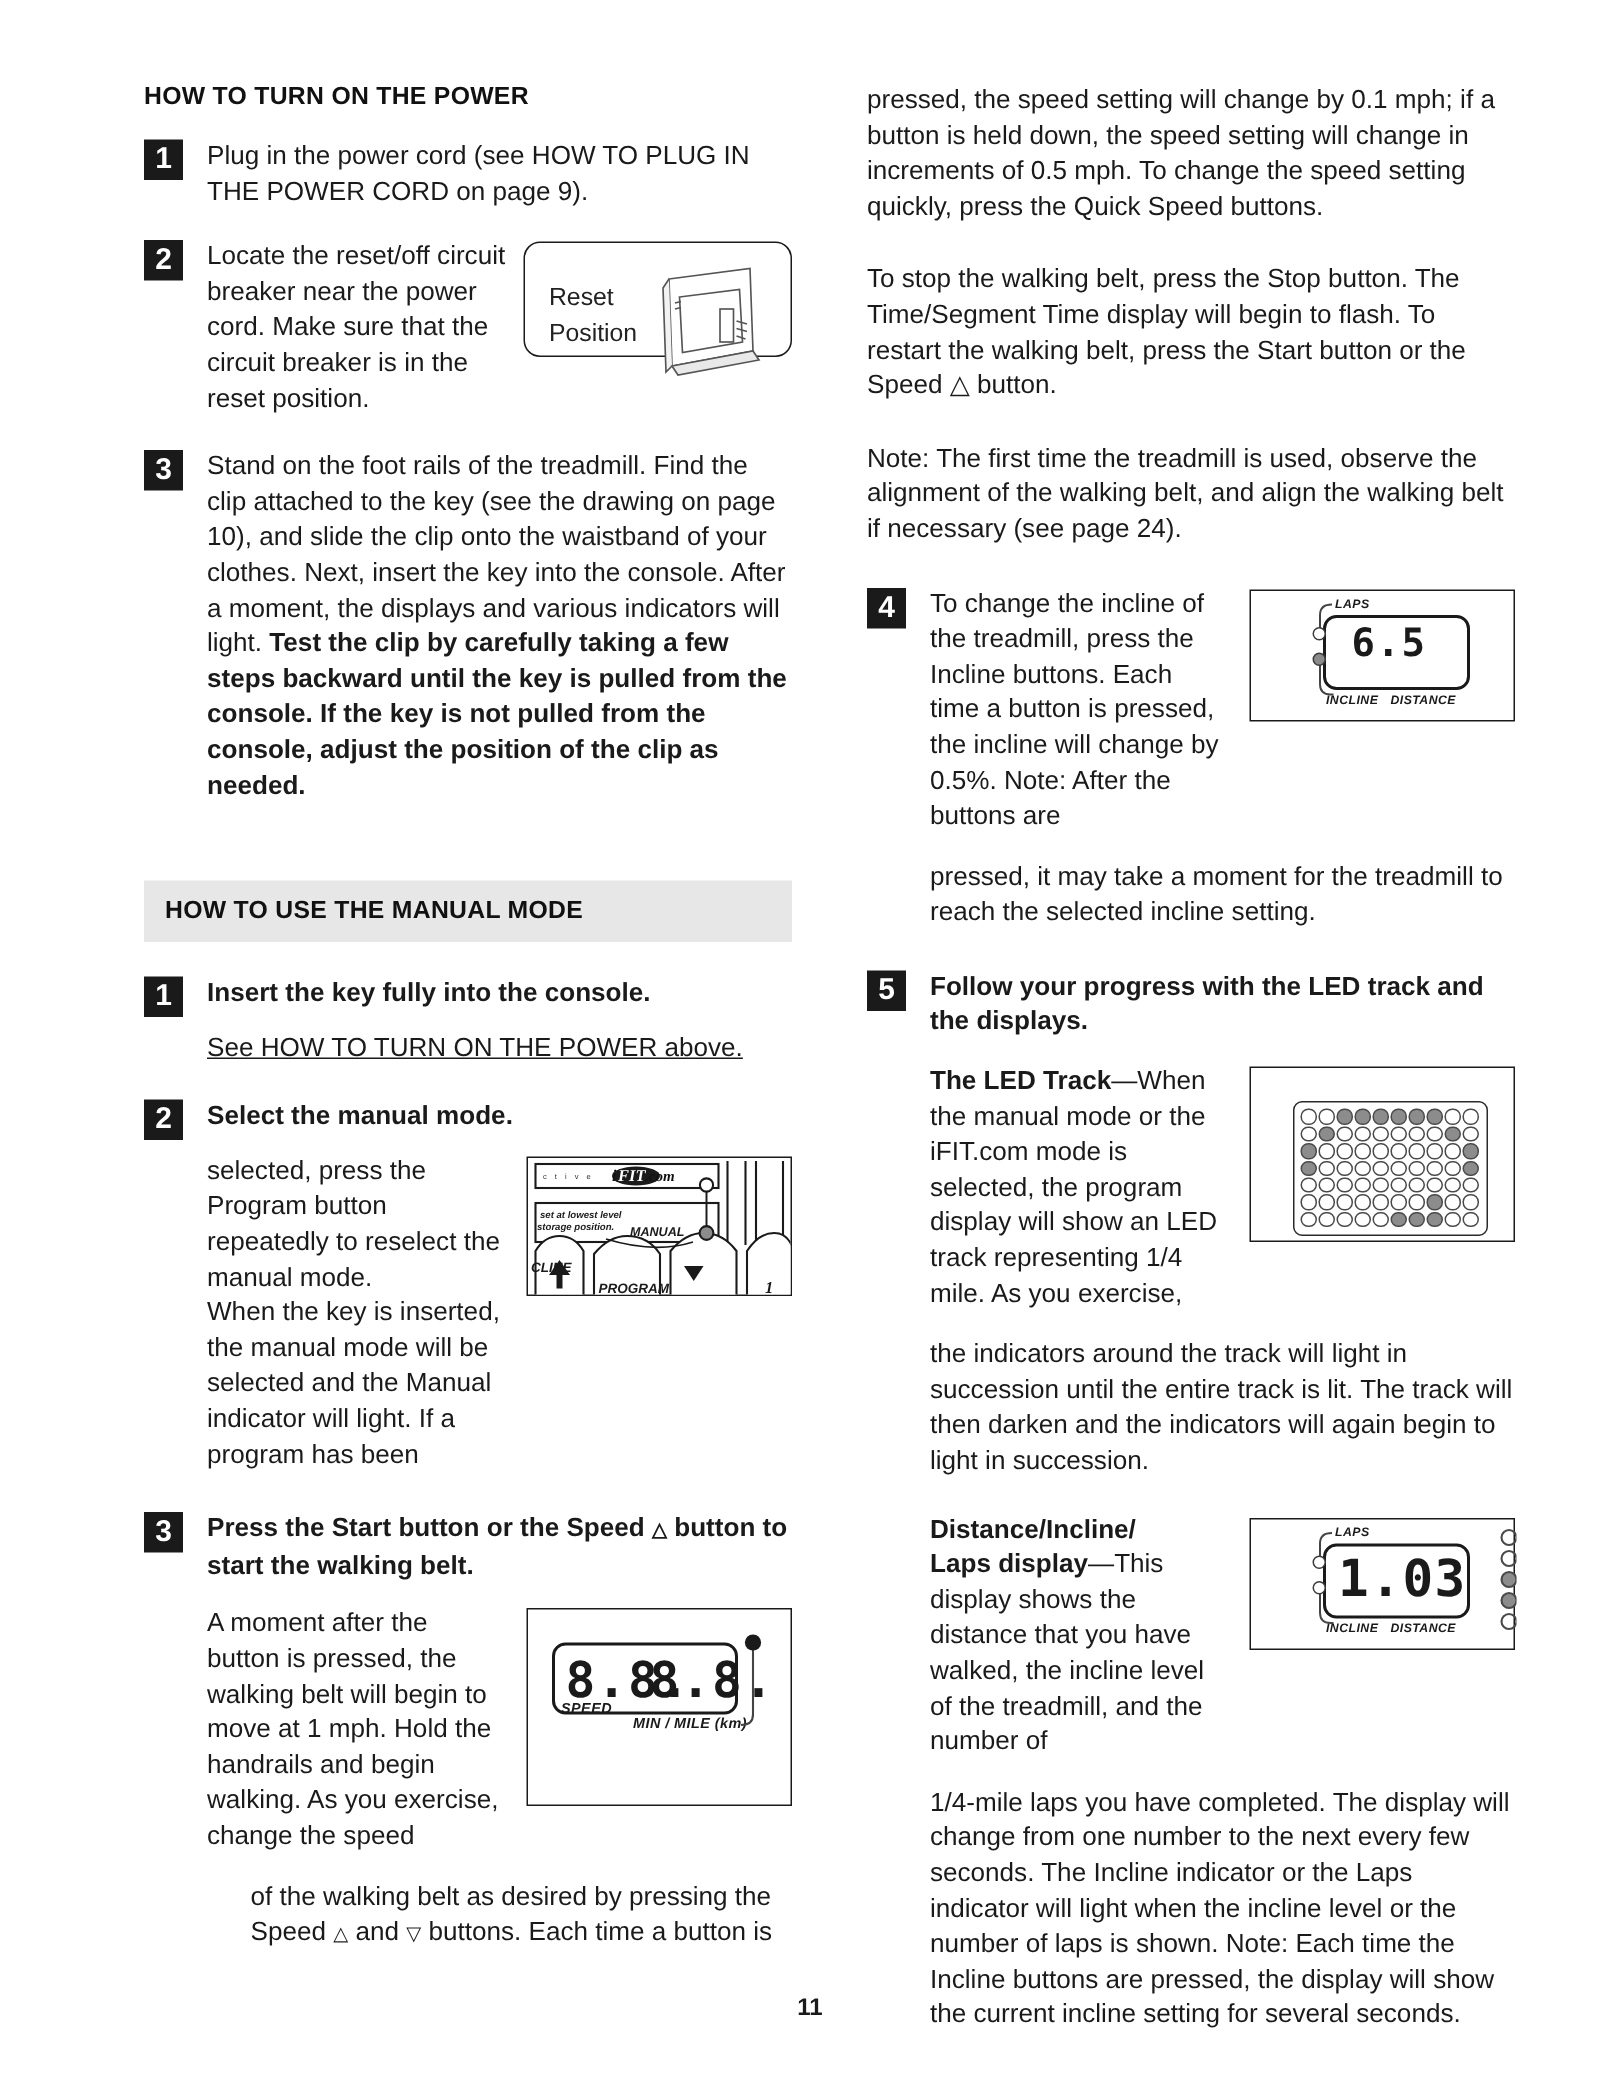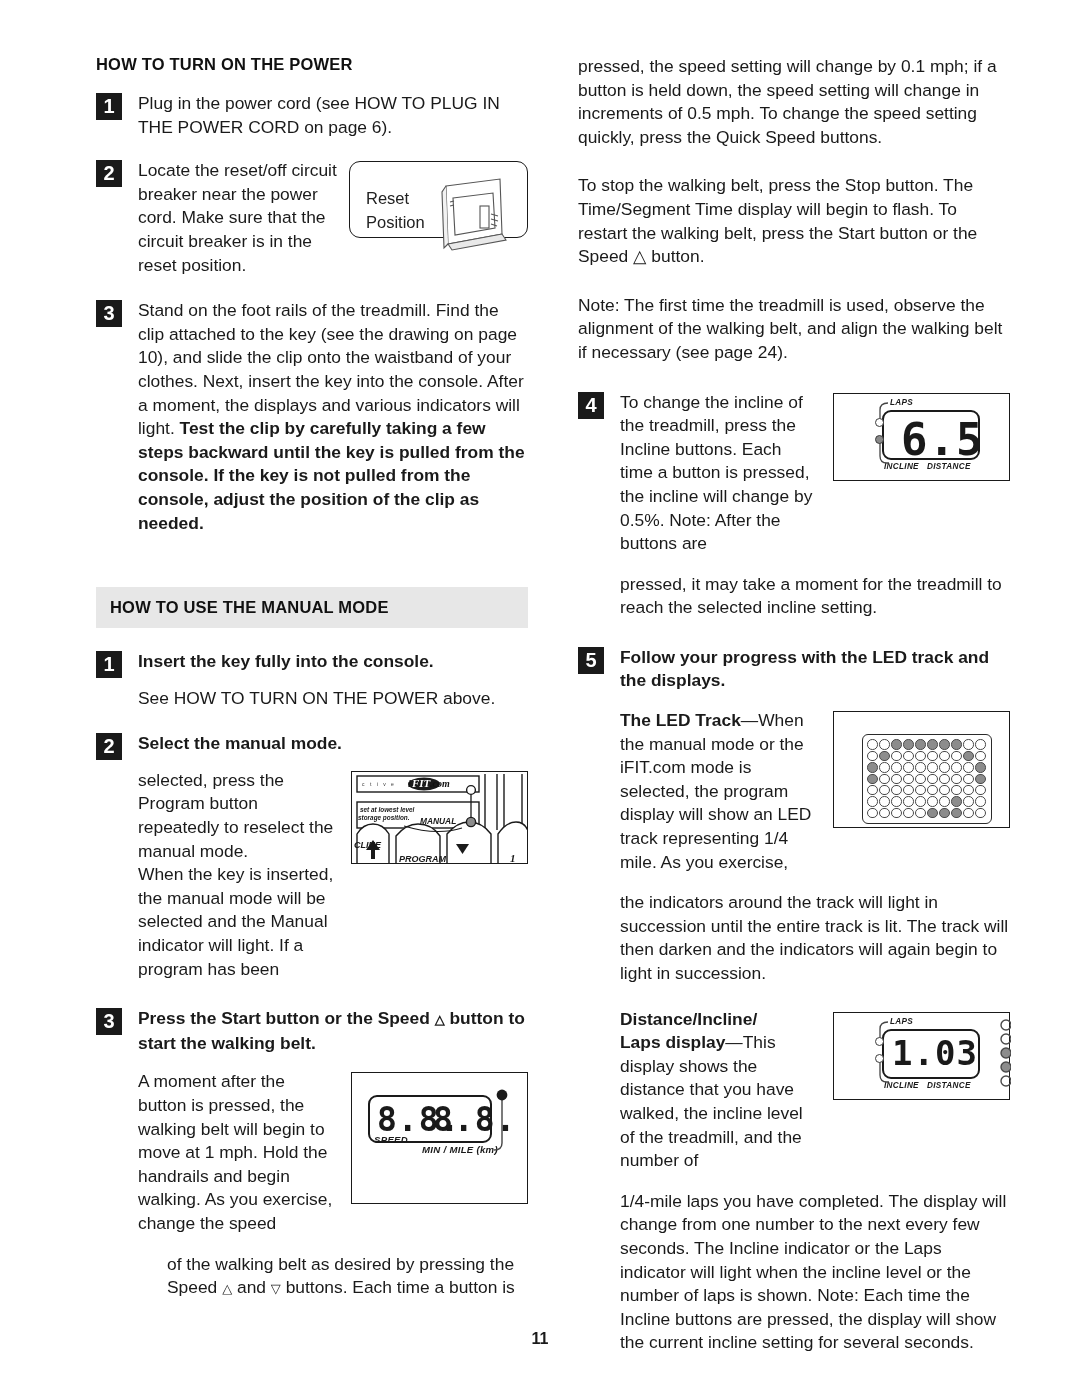--- a/index.html
+++ b/index.html
@@ -179,21 +179,21 @@
 <body>
 
 <div class="page">
 
   <div class="col col-left">
 
     <div class="section-head">HOW TO TURN ON THE POWER</div>
 
     <div class="step">
       <div class="step-num">1</div>
-      <p class="ptext">Plug in the power cord (see HOW TO PLUG IN THE POWER CORD on page 6).</p>
+      <p class="ptext">Plug in the power cord (see HOW TO PLUG IN THE POWER CORD on page 9).</p>
     </div>
 
     <div class="step clearfix" style="margin-top:20px;">
       <div class="step-num">2</div>
 
       <div class="wrap-fig">
         <div class="figbox fig-reset">
           <div class="lbl">
             <span>Reset</span><br>
             <span>Position</span>
@@ -218,21 +218,21 @@
     <div class="step" style="margin-top:22px;">
       <div class="step-num">3</div>
       <p class="ptext" style="margin-bottom:0;"><span>Stand on the foot rails of the treadmill. Find the clip attached to the key (see the drawing on page 10), and slide the clip onto the waistband of your clothes. Next, insert the key into the console. After a moment, the displays and various indicators will light. </span><b>Test the clip by carefully taking a few steps backward until the key is pulled from the console. If the key is not pulled from the console, adjust the position of the clip as needed.</b></p>
     </div>
 
     <div class="section-head banded" style="margin-top:52px;">HOW TO USE THE MANUAL MODE</div>
 
     <div class="step">
       <div class="step-num">1</div>
       <p class="ptext b" style="margin-bottom:13px;">Insert the key fully into the console.</p>
-      <p class="ptext" style="margin-bottom:0;">See HOW TO TURN ON THE POWER above.</p>
+      <p class="ptext" style="margin-bottom:0;text-decoration:underline;">See HOW TO TURN ON THE POWER above.</p>
     </div>
 
     <div class="step clearfix" style="margin-top:22px;">
       <div class="step-num">2</div>
       <p class="ptext b" style="margin-bottom:13px;">Select the manual mode.</p>
 
       <div class="wrap-fig">
         <div class="figbox fig-console">
           <svg width="177" height="93" viewBox="0 0 177 93" style="position:absolute;left:0;top:0;">
             <g fill="none" stroke="#1a1a1a" stroke-width="1.4">
@@ -305,21 +305,21 @@
     <p class="ptext" style="margin-bottom:25px;">pressed, the speed setting will change by 0.1 mph; if a button is held down, the speed setting will change in increments of 0.5 mph. To change the speed setting quickly, press the Quick Speed buttons.</p>
     <p class="ptext" style="margin-bottom:25px;">To stop the walking belt, press the Stop button. The Time/Segment Time display will begin to flash. To restart the walking belt, press the Start button or the Speed △ button.</p>
     <p class="ptext" style="margin-bottom:26px;">Note: The first time the treadmill is used, observe the alignment of the walking belt, and align the walking belt if necessary (see page 24).</p>
 
     <div class="step clearfix">
       <div class="step-num">4</div>
 
       <div class="wrap-fig">
         <div class="figbox fig-disp">
           <div class="segwrap" style="left:48px; top:16px; width:94px; height:46px;">
-            <div class="seven" style="position:absolute;left:17px;top:2px;font-size:44px;">6.5</div>
+            <div class="seven" style="position:absolute;left:17px;top:2px;font-size:26px;">6.5</div>
           </div>
           <div class="micro" style="left:56px; top:4px;">LAPS</div>
           <div class="micro" style="left:50px; top:68px;">INCLINE</div>
           <div class="micro" style="left:93px; top:68px;">DISTANCE</div>
           <svg width="177" height="88" viewBox="0 0 177 88" style="position:absolute;left:0;top:0;">
             <path d="M54 9 q-8 0 -8 7 v10" fill="none" stroke="#444" stroke-width="1.3"></path>
             <path d="M46 46 v16 q0 7 7 7 h2" fill="none" stroke="#444" stroke-width="1.3"></path>
           </svg>
           <div class="dotring" style="left:41px; top:24px;"></div>
           <div class="dotfill" style="left:41px; top:41px;"></div>

